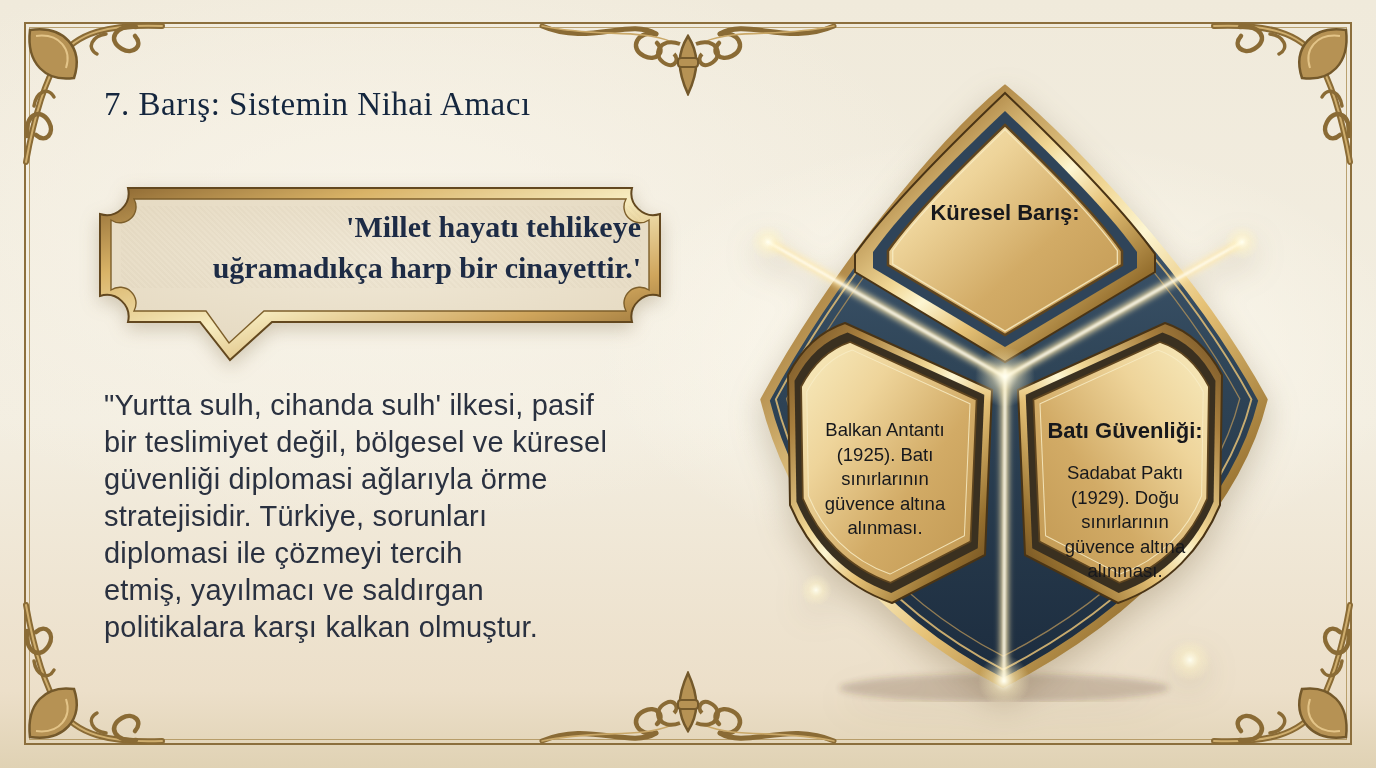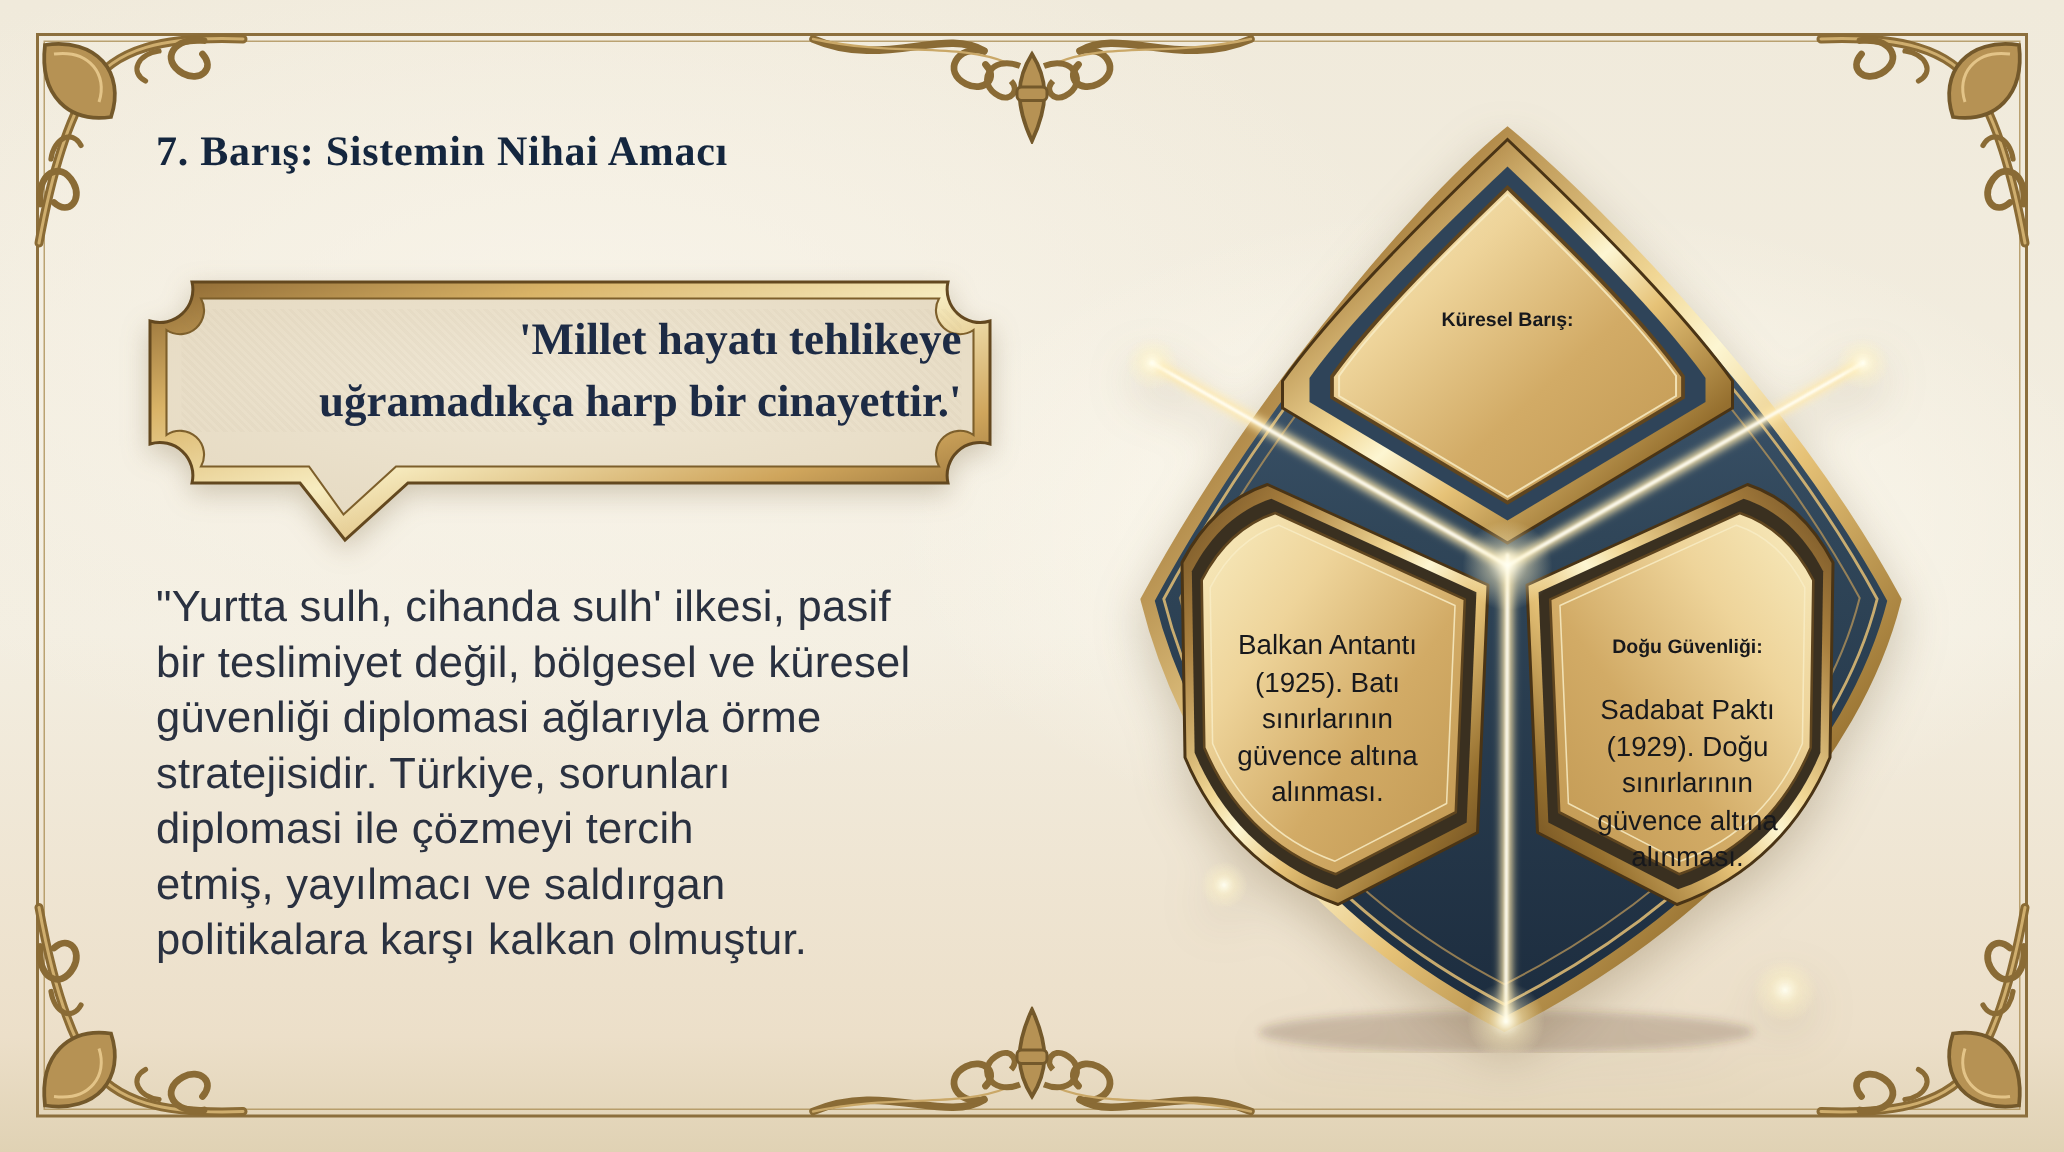--- a/index.html
+++ b/index.html
@@ -19,21 +19,21 @@
   .corner.tr{right:14px;top:14px;transform:scaleX(-1);}
   .corner.bl{left:14px;bottom:15px;transform:scaleY(-1);}
   .corner.br{right:14px;bottom:15px;transform:scale(-1,-1);}
   .edge-ornament{position:absolute;width:300px;height:84px;left:538px;}
   .edge-ornament.top{top:12px;}
   .edge-ornament.bottom{bottom:13px;transform:rotate(180deg);}
   
   .title{
     position:absolute;left:104px;top:86px;margin:0;
     font-family:"Liberation Serif","DejaVu Serif",serif;
-    font-size:28px;font-weight:bold;letter-spacing:.5px;color:#14263e;
+    font-size:33px;font-weight:normal;letter-spacing:.5px;color:#14263e;
   }
   
   .plaque{position:absolute;left:96px;top:184px;width:570px;height:180px;}
   .plaque svg{filter:drop-shadow(0 6px 9px rgba(110,88,45,.28));}
   .quote-text{
     position:absolute;left:25px;top:22px;width:520px;text-align:right;
     font-family:"Liberation Serif","DejaVu Serif",serif;
     font-size:30px;line-height:41px;font-weight:bold;color:#1d2b45;
     white-space:pre-line;
     background:repeating-linear-gradient(45deg,rgba(140,120,90,.04) 0 2px,rgba(255,255,255,0) 2px 4px);
@@ -41,21 +41,21 @@
   
   .body-text{
     position:absolute;left:104px;top:387px;width:580px;
     font-size:29px;line-height:37px;letter-spacing:.2px;color:#2a3140;
     white-space:pre-line;
   }
   
   .shield{position:absolute;left:746px;top:70px;width:530px;height:632px;}
   .shield > svg{filter:drop-shadow(0 12px 16px rgba(100,78,38,.28));}
   .seg-text{position:absolute;text-align:center;color:#17181c;white-space:pre-line;}
-  .seg-text .seg-title{display:block;font-weight:bold;font-size:13px;line-height:25px;}
+  .seg-text .seg-title{display:block;font-weight:bold;font-size:22px;line-height:25px;}
   .seg-text .seg-desc{display:block;font-size:18.5px;line-height:24.5px;}
   .seg-text.seg-top{left:129px;top:112px;width:260px;}
   .seg-text.seg-left{left:44px;top:330px;width:190px;}
   .seg-text.seg-right{left:284px;top:330px;width:190px;}
 </style>
 </head>
 <body>
 
 <div class="slide">
 
@@ -257,21 +257,21 @@
       <span class="seg-title">Küresel Barış:</span>
     </div>
     <div class="seg-text seg-left">
       <span class="seg-desc">Balkan Antantı
 (1925). Batı
 sınırlarının
 güvence altına
 alınması.</span>
     </div>
     <div class="seg-text seg-right">
-      <span class="seg-title">Doğu Güvenliği:</span>
+      <span class="seg-title">Batı Güvenliği:</span>
       <span class="seg-desc">Sadabat Paktı
 (1929). Doğu
 sınırlarının
 güvence altına
 alınması.</span>
     </div>
   </div>
 
 </div>
 

